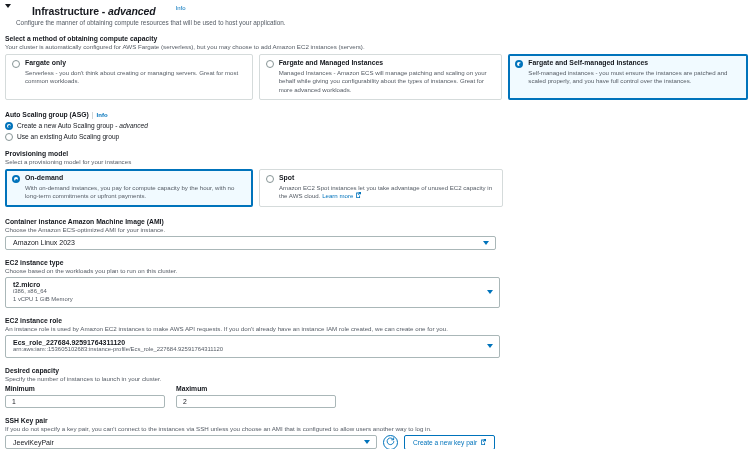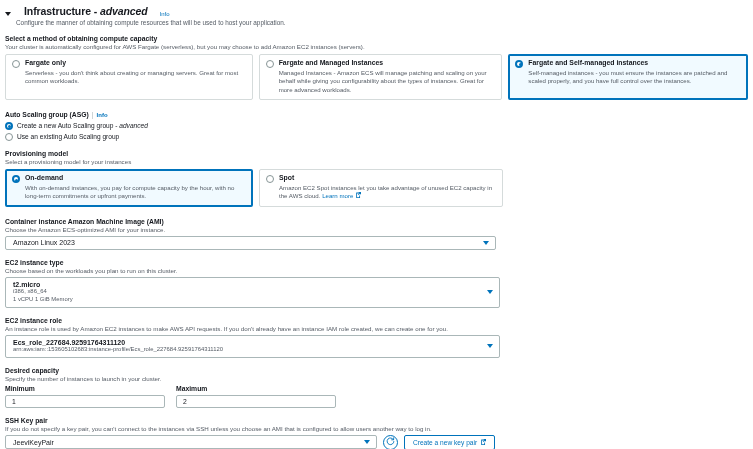--- a/index.html
+++ b/index.html
@@ -11,21 +11,21 @@
   }
   body {
     font-family: "Liberation Sans", sans-serif;
     font-size: 6.5px;
     color: #16191f;
     -webkit-font-smoothing: antialiased;
   }
   .page { position: relative; width: 753px; height: 449px; padding: 0; }
 
   
-  .hdr { display: flex; align-items: flex-end; gap: 12px; padding: 5px 0 0 5px; }
+  .hdr { display: flex; align-items: flex-start; gap: 20px; padding: 5px 0 0 5px; }
   .caret {
     width: 0; height: 0;
     border-left: 3.5px solid transparent;
     border-right: 3.5px solid transparent;
     border-top: 4.5px solid #16191f;
     margin-right: 1px; position: relative; top: -1px;
   }
   .hdr-title { font-size: 10.5px; font-weight: bold; letter-spacing: -0.1px; }
   .hdr-title .adv { font-style: italic; }
   .info-link { color: #0073bb; font-size: 6px; text-decoration: none; }

